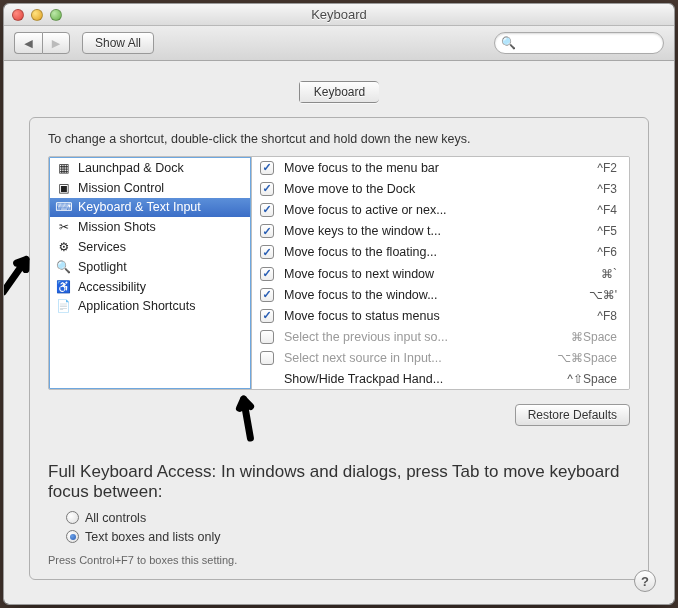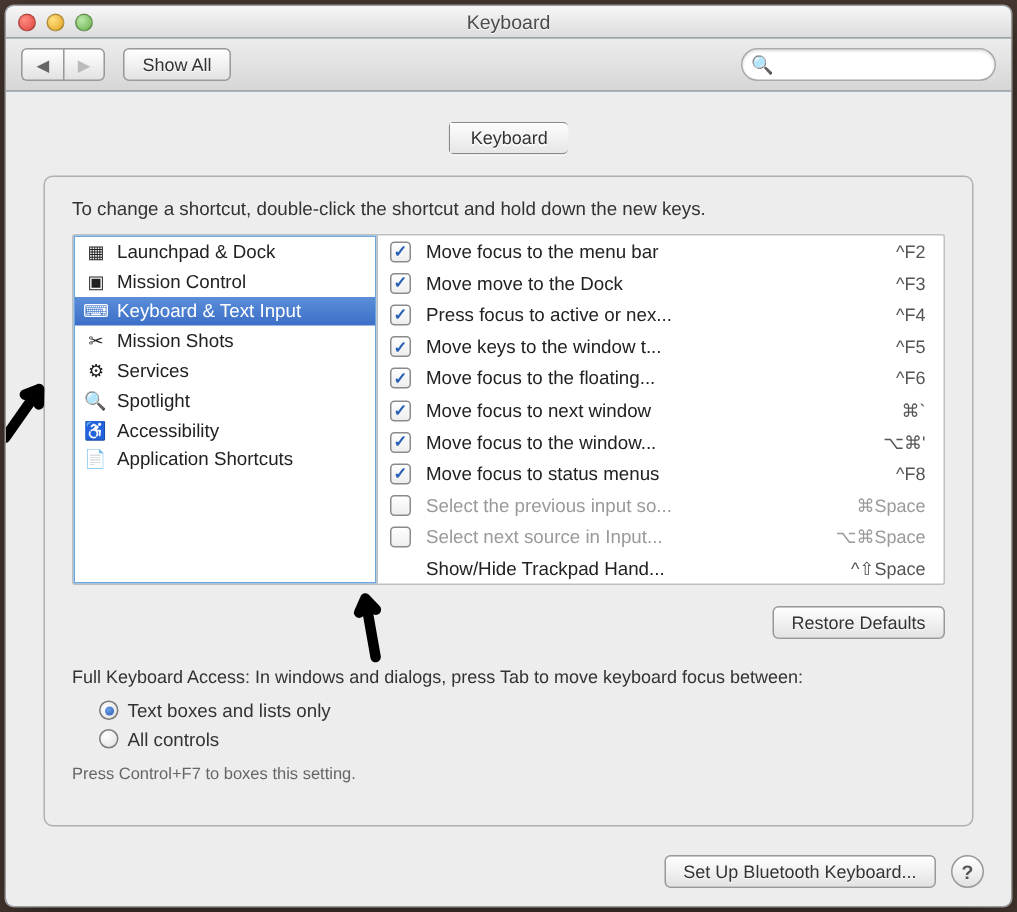--- a/index.html
+++ b/index.html
@@ -1,17 +1,17 @@
 <!DOCTYPE html>
 <html><head>
 <meta charset="utf-8">
 <style>
   * { box-sizing: border-box; margin: 0; padding: 0; }
   html, body { width: 678px; height: 608px; font-family: "Lucida Grande", "Helvetica Neue", Arial, sans-serif; font-size: 12px; color: #333; background: #4a3a32; overflow: hidden; }
-  .window { position: absolute; top: 3px; left: 3px; width: 672px; height: 602px; background: #0c4a6e; border-radius: 6px; box-shadow: 0 8px 30px rgba(0,0,0,0.5); border: 1px solid #9a9a9a; overflow: hidden; }
+  .window { position: absolute; top: 3px; left: 3px; width: 672px; height: 602px; background: #000000; border-radius: 6px; box-shadow: 0 8px 30px rgba(0,0,0,0.5); border: 1px solid #9a9a9a; overflow: hidden; }
   .titlebar { height: 22px; background: linear-gradient(to bottom, #f6f6f6 0%, #dcdcdc 100%); border-bottom: 1px solid #b8b8b8; display: flex; align-items: center; position: relative; }
   .traffic { display: flex; gap: 7px; margin-left: 8px; }
   .tl { width: 12px; height: 12px; border-radius: 50%; border: 0.5px solid rgba(0,0,0,0.25); }
   .tl.close { background: radial-gradient(circle at 33% 33%, #ff8b80, #e0443e); }
   .tl.min   { background: radial-gradient(circle at 33% 33%, #ffe27f, #e0a123); }
   .tl.zoom  { background: radial-gradient(circle at 33% 33%, #bce8a9, #66b048); }
   .title { position: absolute; left: 0; right: 0; text-align: center; font-size: 13px; color: #4b4b4b; text-shadow: 0 1px 0 #fff; pointer-events: none; }
 
   .toolbar { height: 35px; background: linear-gradient(to bottom, #ededed 0%, #d6d6d6 100%); border-bottom: 1px solid #a7a7a7; display: flex; align-items: center; padding: 0 10px; gap: 12px; }
   .segmented { display: inline-flex; }
@@ -26,40 +26,40 @@
 
   .content { padding: 20px 25px 10px 25px; background: #ededed; height: calc(100% - 57px); position: relative; }
 
   .tabbar { display: flex; justify-content: center; }
   .tabseg { display: inline-flex; border-radius: 4px; overflow: hidden; box-shadow: 0 1px 0 rgba(255,255,255,0.6); }
   .tab { padding: 3px 14px; font-size: 12px; border: 1px solid #8a8a8a; background: linear-gradient(to bottom, #fdfdfd, #e6e6e6); color: #333; text-shadow: 0 1px 0 #fff; }
   .tab.active { background: linear-gradient(to bottom, #9a9a9a, #7a7a7a); color: #fff; text-shadow: 0 -1px 0 rgba(0,0,0,0.3); border-color: #6a6a6a; }
   .tab:first-child { border-radius: 4px 0 0 4px; border-right: none; }
   .tab:last-child { border-radius: 0 4px 4px 0; }
 
-  .panel { margin-top: 14px; border: 1px solid #b0b0b0; border-radius: 6px; background: #ededed; padding: 14px 18px 28px 18px; position: relative; }
+  .panel { margin-top: 14px; border: 1px solid #b0b0b0; border-radius: 6px; background: #ededed; padding: 14px 18px 13px 18px; position: relative; }
   .instruct { font-size: 12.5px; color: #333; margin-bottom: 10px; }
 
   .splitlist { display: flex; height: 234px; border: 1px solid #bfbfbf; border-radius: 2px; overflow: hidden; }
   .catlist { width: 204px; background: #fff; border: 2px solid #6ea7df; border-radius: 2px; margin: -1px; overflow: hidden; }
   .catrow { height: 19.8px; display: flex; align-items: center; padding: 0 6px; gap: 6px; font-size: 12.5px; color: #222; }
   .catrow.sel { background: linear-gradient(to bottom, #5b8fd9, #3b6ec7); color: #fff; }
   .ic { width: 16px; height: 16px; display: inline-flex; align-items: center; justify-content: center; font-size: 12px; }
 
   .shortlist { flex: 1; background: #fff; border-left: 1px solid #bfbfbf; overflow: hidden; }
   .srow { height: 21.2px; display: flex; align-items: center; padding: 0 12px 0 8px; font-size: 12.5px; color: #222; gap: 10px; }
   .srow.disabled .slabel, .srow.disabled .scut { color: #9a9a9a; }
   .scheck { width: 14px; height: 14px; border: 1px solid #8a8a8a; border-radius: 3px; background: linear-gradient(to bottom,#fff,#eee); display: inline-flex; align-items: center; justify-content: center; font-size: 11px; color: #2a5fb4; font-weight: bold; }
   .scheck.off { color: transparent; }
   .slabel { flex: 1; white-space: nowrap; overflow: hidden; text-overflow: ellipsis; }
   .scut { color: #555; font-size: 12px; font-family: "Lucida Grande", Arial; min-width: 70px; text-align: right; }
 
   .restore { display: flex; justify-content: flex-end; margin-top: 14px; }
 
-  .fkatext { margin-top: 18px; font-size: 12px; }
+  .fkatext { margin-top: 36px; font-size: 17px; }
   .radios { margin-top: 6px; margin-left: 18px; }
   .radiorow { display: flex; align-items: center; gap: 6px; font-size: 12.5px; height: 19px; }
   .radio { width: 13px; height: 13px; border-radius: 50%; border: 1px solid #7a7a7a; background: radial-gradient(circle at 35% 35%, #fff, #ddd); display: inline-flex; align-items: center; justify-content: center; }
   .radio.on::after { content: ""; width: 6px; height: 6px; border-radius: 50%; background: radial-gradient(circle at 35% 35%, #6aa0e8, #2a5db2); }
   .note { font-size: 11px; color: #666; margin-top: 8px; }
 
   .footer { position: absolute; bottom: 12px; right: 18px; display: flex; align-items: center; gap: 10px; }
   .help { width: 22px; height: 22px; border-radius: 50%; border: 1px solid #999; background: linear-gradient(to bottom,#fff,#e2e2e2); display: inline-flex; align-items: center; justify-content: center; color: #555; font-size: 13px; font-weight: bold; }
 
   
@@ -151,21 +151,21 @@
               <span class="slabel">Move focus to the menu bar</span>
               <span class="scut">^F2</span>
             </div>
             <div class="srow">
               <span class="scheck">✓</span>
               <span class="slabel">Move move to the Dock</span>
               <span class="scut">^F3</span>
             </div>
             <div class="srow">
               <span class="scheck">✓</span>
-              <span class="slabel">Press focus to active or nex...</span>
+              <span class="slabel">Move focus to active or nex...</span>
               <span class="scut">^F4</span>
             </div>
             <div class="srow">
               <span class="scheck">✓</span>
               <span class="slabel">Move keys to the window t...</span>
               <span class="scut">^F5</span>
             </div>
             <div class="srow">
               <span class="scheck">✓</span>
               <span class="slabel">Move focus to the floating...</span>
@@ -204,33 +204,32 @@
           </div>
       </div>
 
       <div class="restore">
         <div class="btn">Restore Defaults</div>
       </div>
 
       <div class="fkatext">Full Keyboard Access: In windows and dialogs, press Tab to move keyboard focus between:</div>
       <div class="radios">
         <div class="radiorow">
+          <span class="radio"></span>
+          <span>All controls</span>
+        </div>
+        <div class="radiorow">
           <span class="radio on"></span>
           <span>Text boxes and lists only</span>
         </div>
-        <div class="radiorow">
-          <span class="radio"></span>
-          <span>All controls</span>
-        </div>
       </div>
       <div class="note">Press Control+F7 to boxes this setting.</div>
     </div>
 
     <div class="footer">
-      <div class="btn">Set Up Bluetooth Keyboard...</div>
       <div class="help">?</div>
     </div>
 
     <div class="arrow arrow1">
       <svg viewBox="0 0 40 40">
           <path d="M2 38 L30 10 M30 10 L20 12 M30 10 L28 20" stroke="#000" stroke-width="7" fill="none" stroke-linecap="round" stroke-linejoin="round"></path>
         </svg>
     </div>
     <div class="arrow arrow2">
       <svg viewBox="0 0 40 40">

